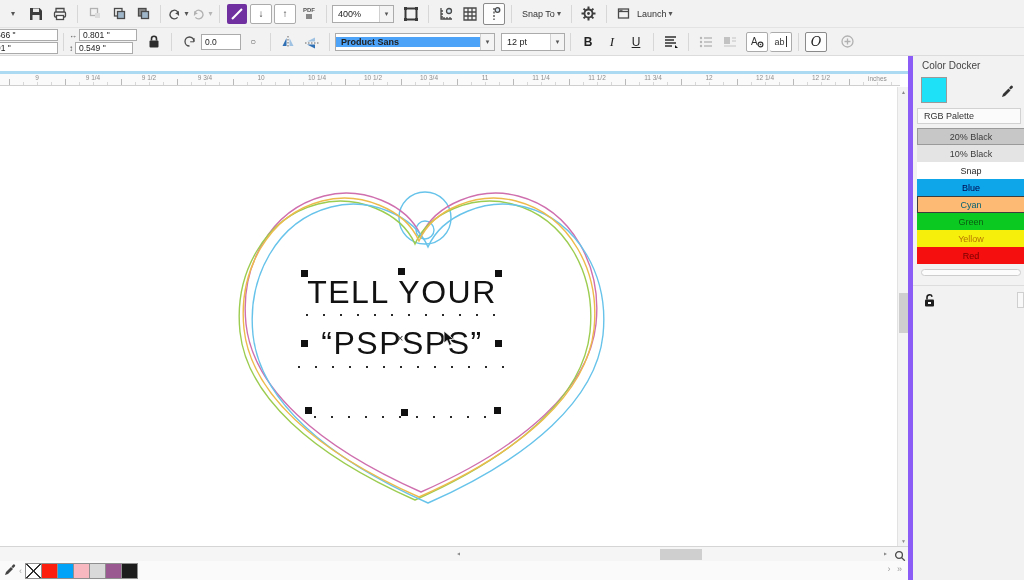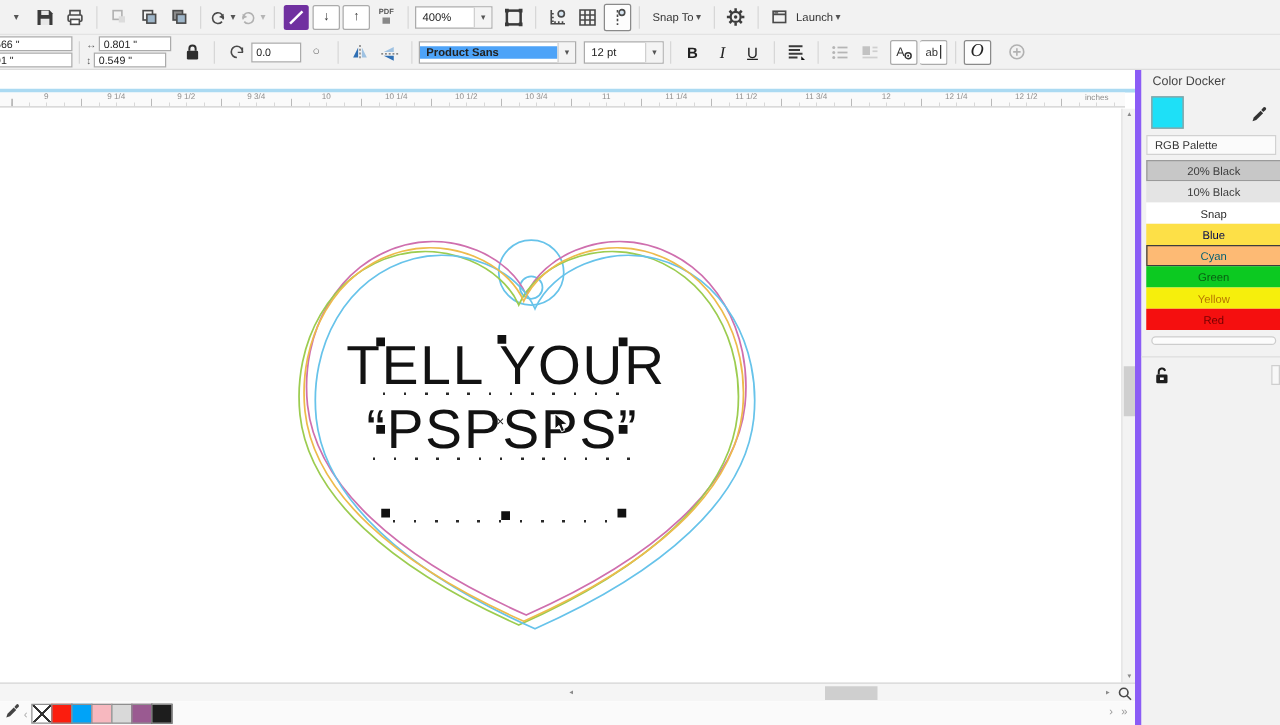--- a/index.html
+++ b/index.html
@@ -47,21 +47,21 @@
            background-image:
              repeating-linear-gradient(90deg,#b9b9b9 0 1px,transparent 1px 56px),
              repeating-linear-gradient(90deg,#d8d8d8 0 1px,transparent 1px 14px);
            background-size:100% 6px,100% 3px; background-position:9px bottom,9px bottom; background-repeat:no-repeat; }
   .rlabel { position:absolute; top:0px; transform:translateX(-50%); font-size:6.5px; color:#8e8e8e; white-space:nowrap; }
   .runit  { position:absolute; top:1px; font-size:6.5px; color:#8e8e8e; }
 
   
   #canvas { left:0; top:87px; width:897px; height:459px; background:#fff; overflow:hidden; }
   .txtblock { position:absolute; left:277px; top:180px; width:250px; text-align:center;
-              font-size:44px; line-height:51px; letter-spacing:1.5px; color:#121212; white-space:nowrap; }
+              font-size:32px; line-height:51px; letter-spacing:1.5px; color:#121212; white-space:nowrap; }
   .dotrow { position:absolute; height:2px;
             background-image:repeating-linear-gradient(90deg,#2a2a2a 0 2px,transparent 2px 17px); }
   .handle { position:absolute; width:7px; height:7px; background:#111; }
   .xmark { position:absolute; font-size:11px; color:#222; }
 
   
   .vscroll { left:897px; top:87px; width:11px; height:459px; background:#f3f3f3; border-left:1px solid #e2e2e2; }
   .vthumb { position:absolute; left:1px; top:206px; width:9px; height:40px; background:#cfcfcf; }
   .sarrow { position:absolute; width:11px; text-align:center; font-size:5px; color:#8a8a8a; }
   .hscrollrow { left:0; top:546px; width:908px; height:15px; background:#f5f5f5; border-top:1px solid #d5d5d5; }
@@ -289,21 +289,21 @@
         </svg>
     </span>
     <span class="tbtn">
       <svg width="16" height="14" viewBox="0 0 16 14">
           <path d="M3,6.5 h8 v-4 z" fill="#9fc2e2"></path>
           <path d="M3,9.5 h8 v4 z" fill="#2f6fb4"></path>
           <line x1="1" y1="8" x2="15" y2="8" stroke="#666" stroke-dasharray="1.5 1.5"></line>
         </svg>
     </span>
     <span class="vdiv"></span>
-    <span class="combo" style="width:126px">
+    <span class="combo" style="width:160px">
       <span class="val fontsel" style="flex:1">Product Sans</span>
       <span class="dd">▾</span>
     </span>
     <span class="combo" style="width:64px;margin-left:6px">
       <span class="val" style="flex:1">12 pt</span>
       <span class="dd">▾</span>
     </span>
     <span class="vdiv"></span>
     <span class="tbtn" style="font-weight:bold;font-size:12px;color:#222">B</span>
     <span class="tbtn" style="font-style:italic;font-family:'Liberation Serif',serif;font-size:13px;color:#222">I</span>
@@ -478,21 +478,21 @@
     <div class="palrows">
       <div class="palrow sel20" style="background-color: rgb(199, 199, 199); color: rgb(60, 60, 60);">
           <span>20% Black</span>
         </div>
       <div class="palrow" style="background-color: rgb(228, 228, 228); color: rgb(60, 60, 60);">
           <span>10% Black</span>
         </div>
       <div class="palrow" style="background-color: rgb(255, 255, 255); color: rgb(42, 42, 42);">
           <span>Snap</span>
         </div>
-      <div class="palrow" style="background-color: #fde047; color: rgb(0, 6, 77);">
+      <div class="palrow" style="background-color: #0ea5e9; color: rgb(0, 6, 77);">
           <span>Blue</span>
         </div>
       <div class="palrow selcyan" style="background-color: #fdba74; color: rgb(0, 95, 115);">
           <span>Cyan</span>
         </div>
       <div class="palrow" style="background-color: rgb(12, 201, 33); color: rgb(10, 92, 18);">
           <span>Green</span>
         </div>
       <div class="palrow" style="background-color: rgb(246, 239, 12); color: rgb(183, 119, 0);">
           <span>Yellow</span>

